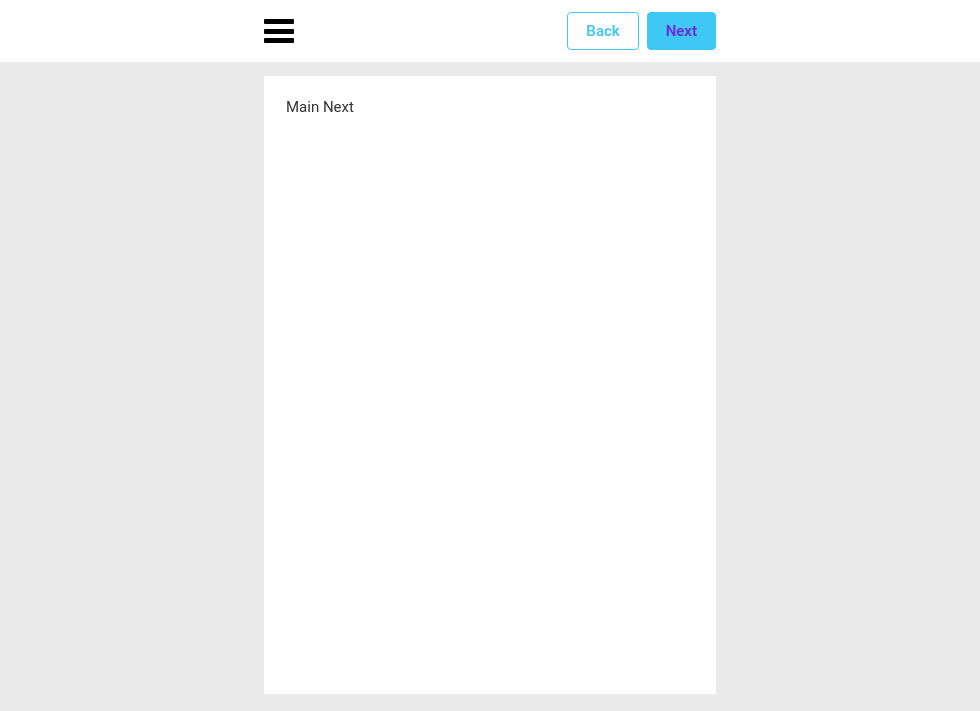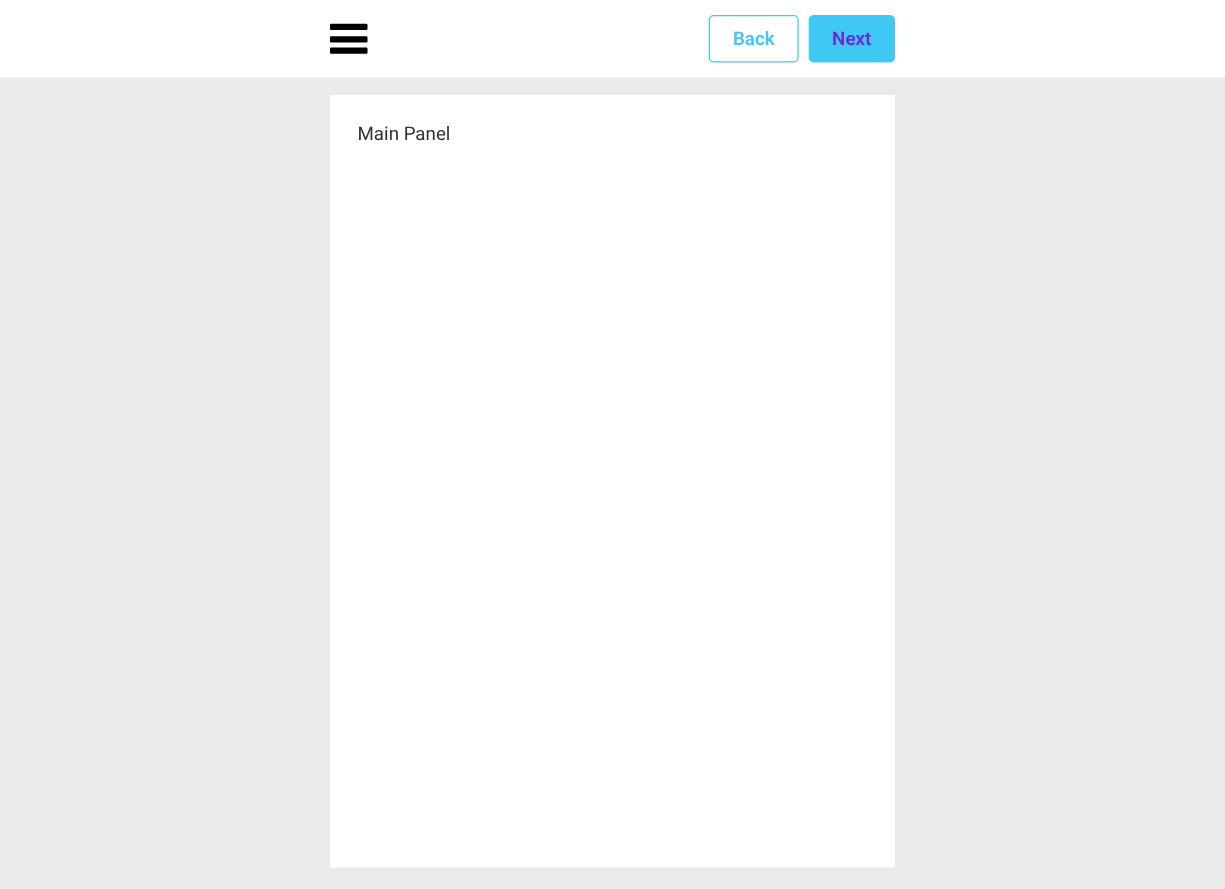--- a/index.html
+++ b/index.html
@@ -93,15 +93,15 @@
     </div>
     <div class="header-buttons">
       <button class="btn btn-back">Back</button>
       <button class="btn btn-next">Next</button>
     </div>
   </div>
 </div>
 
 <div class="content">
   <div class="panel">
-    <div class="panel-title">Main Panel</div>
+    <div class="panel-title">Main Next</div>
   </div>
 </div>
 
 </body></html>

